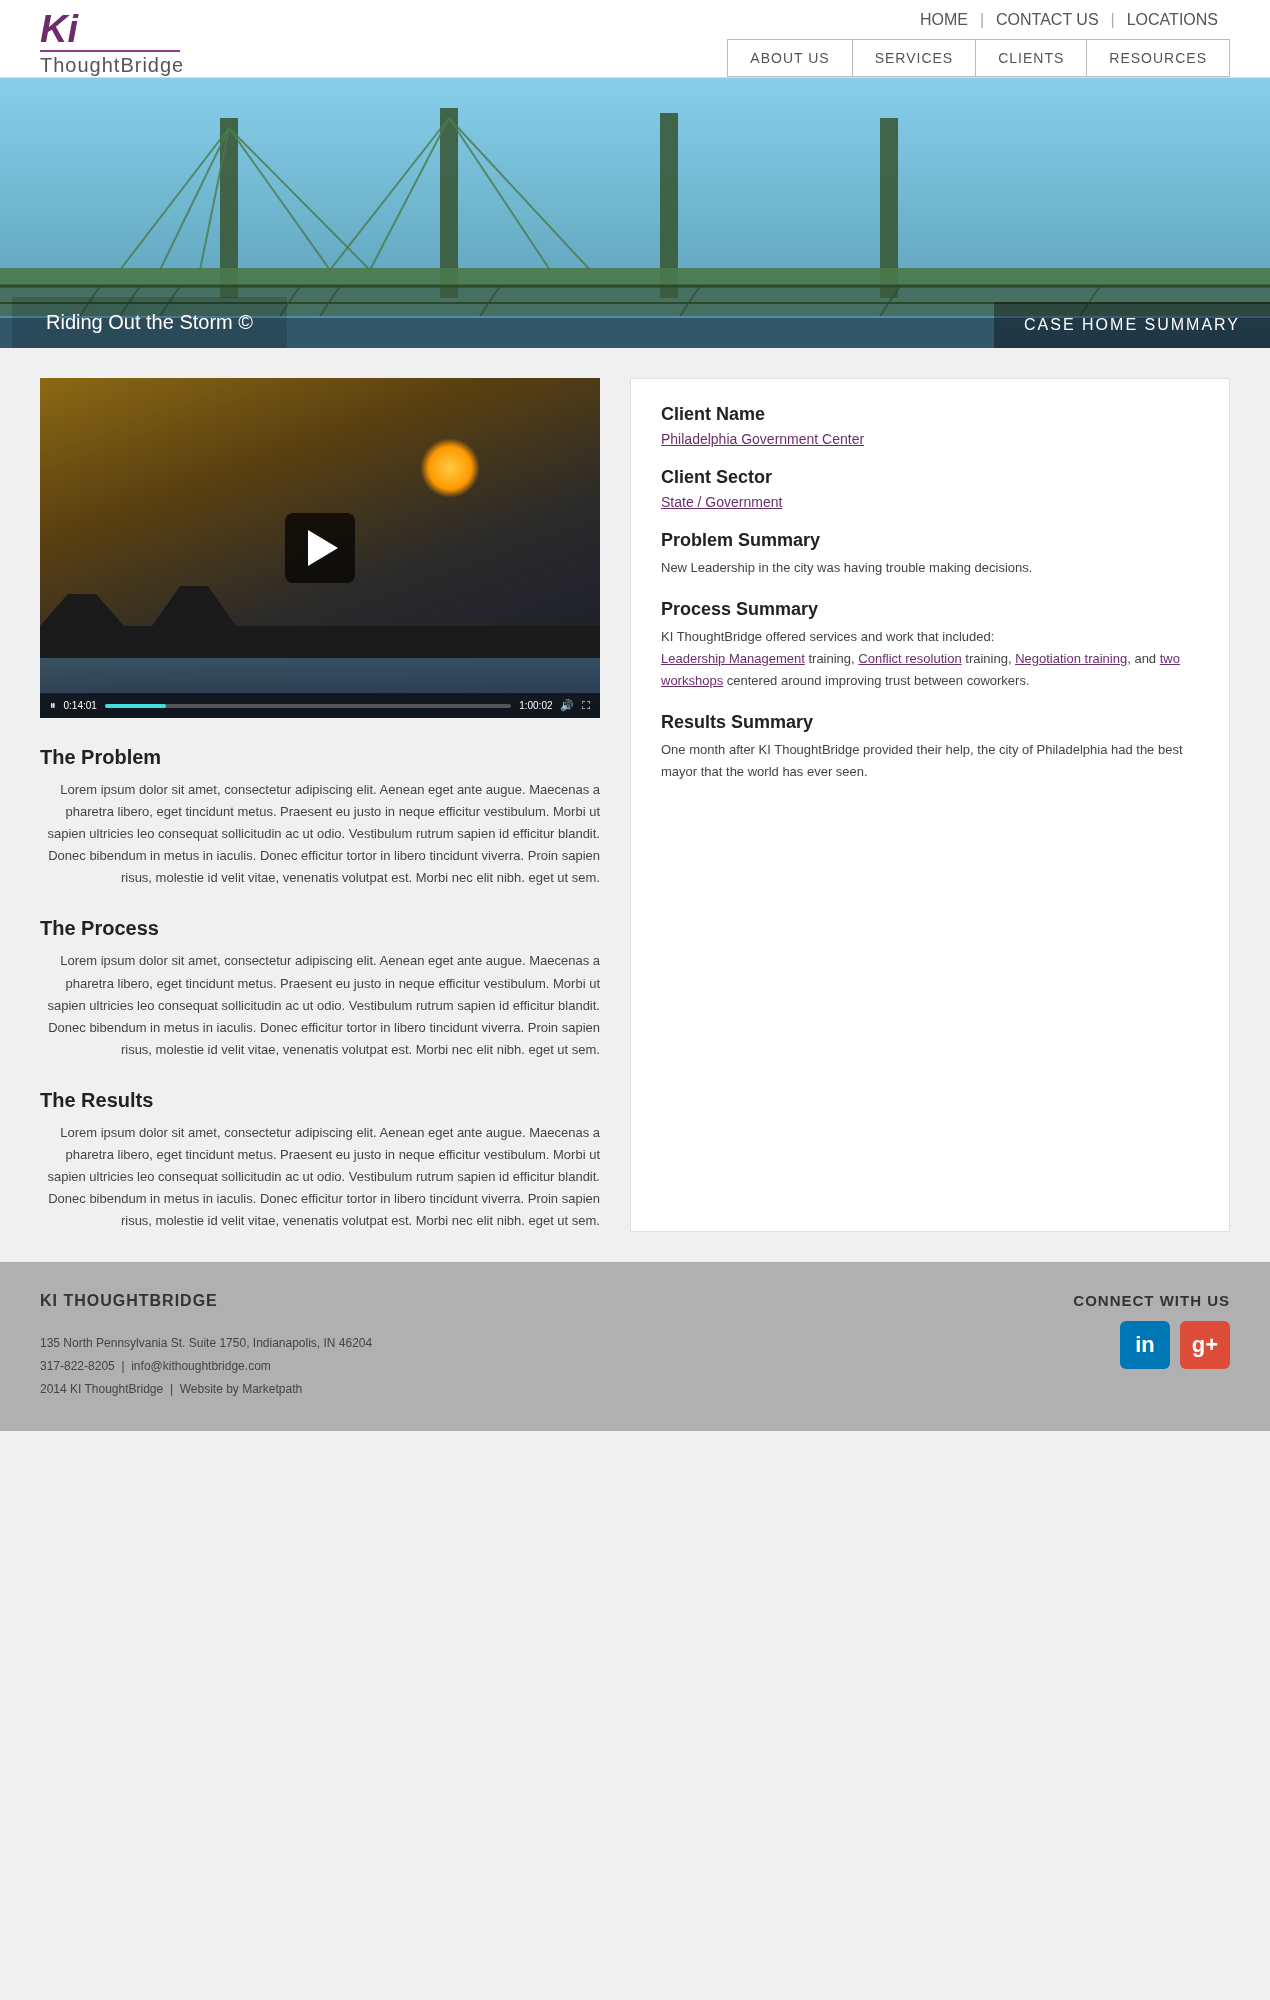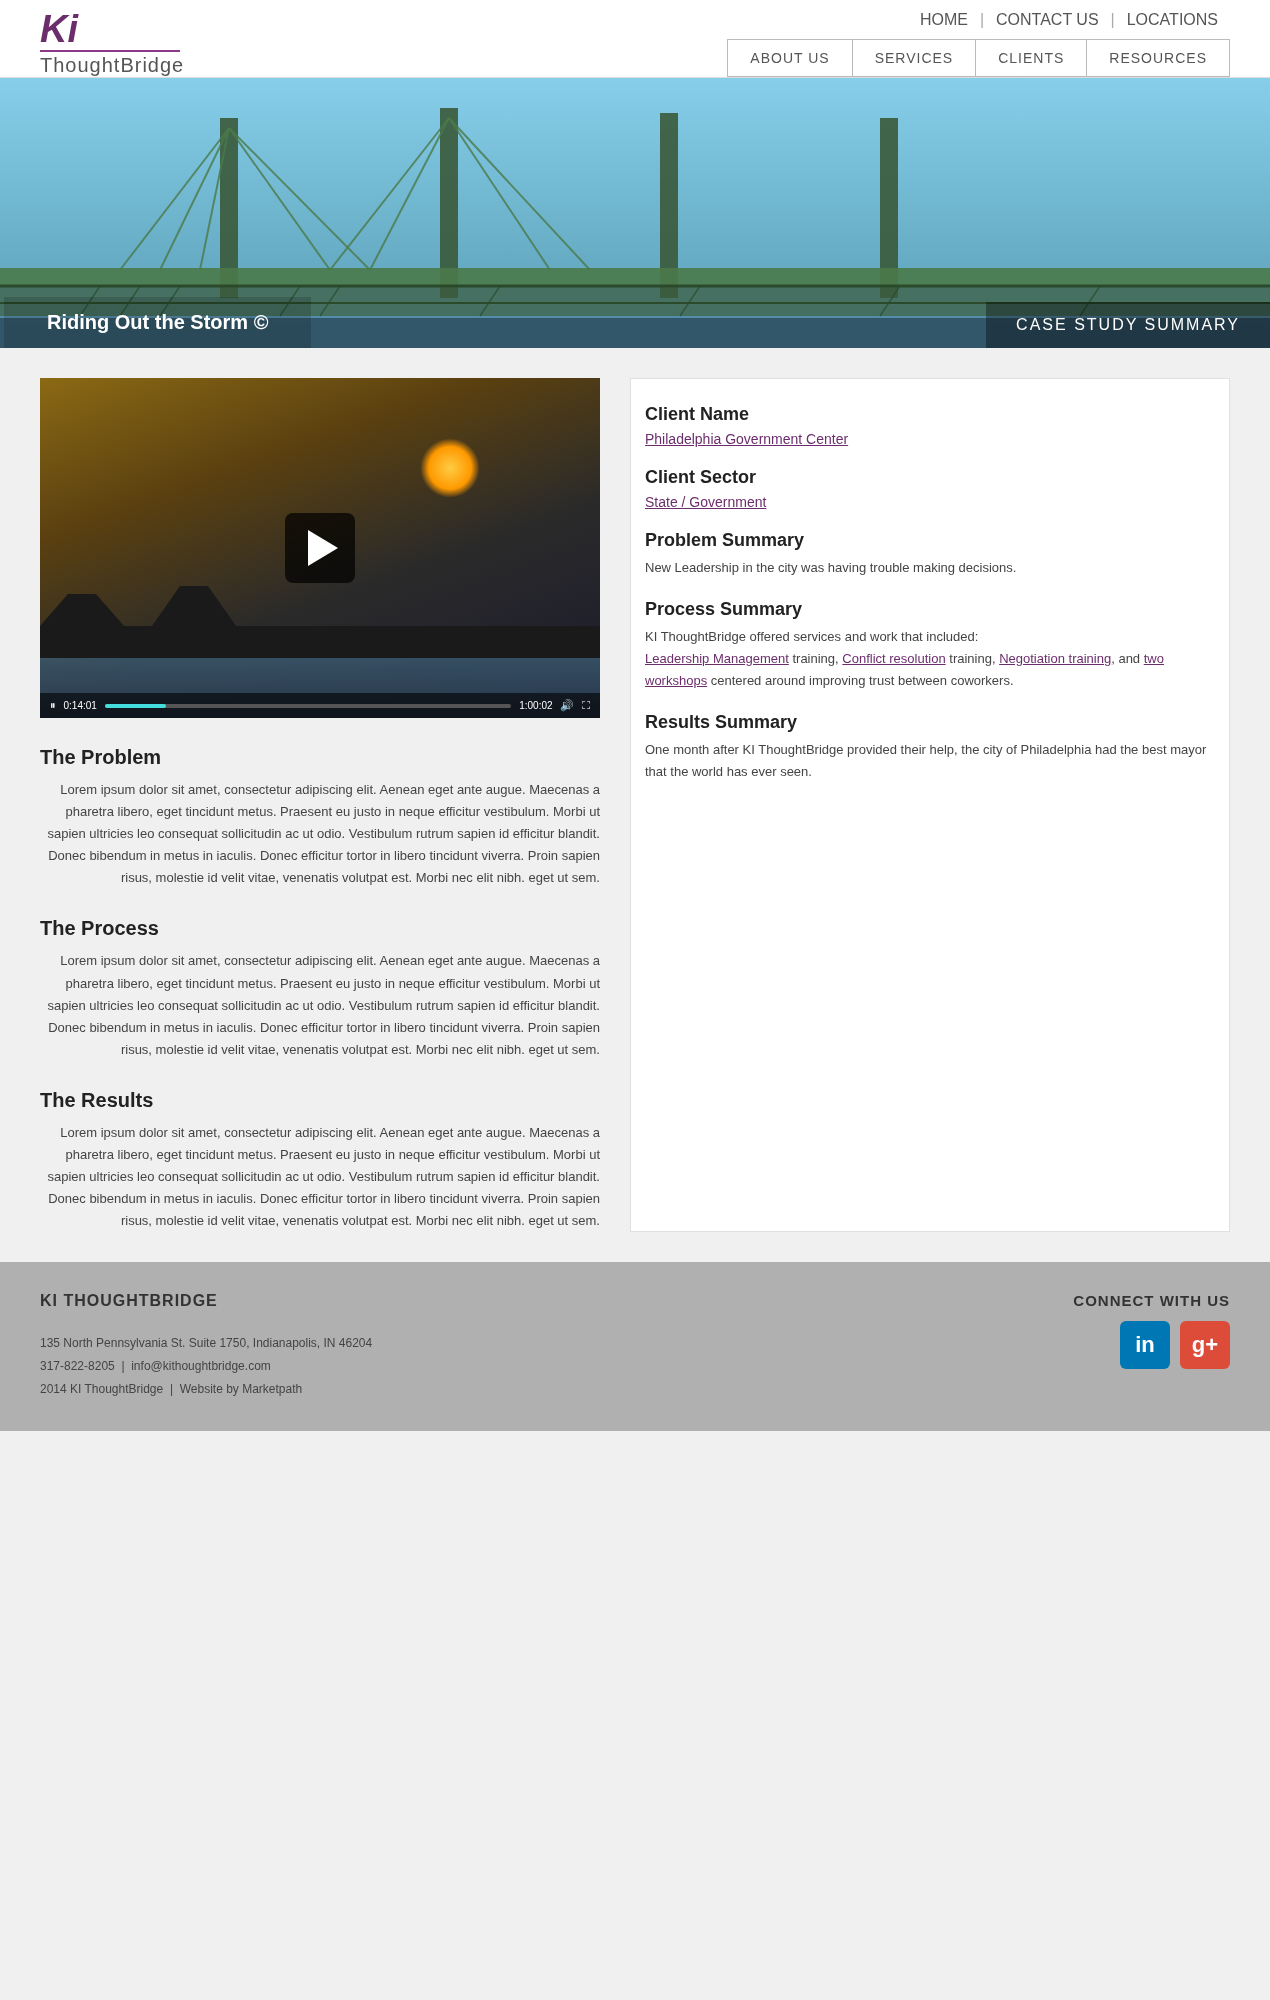--- a/index.html
+++ b/index.html
@@ -66,26 +66,26 @@
       position: relative;
       width: 100%;
       height: 270px;
       background: linear-gradient(to bottom, #87ceeb 0%, #6ab0d0 40%, #5a9ab5 100%);
       overflow: hidden;
     }
     
     .hero-overlay-left {
       position: absolute;
       bottom: 0;
-      left: 4px;
+      left: 12px;
       background: rgba(0,0,0,0.15);
-      padding: 14px 43px;
+      padding: 14px 34px;
       color: #fff;
       font-size: 20px;
-      font-weight: bold;
+      font-weight: normal;
     }
     .hero-overlay-right {
       position: absolute;
       bottom: 0;
       right: 0;
       background: rgba(0,0,0,0.35);
       padding: 14px 30px;
       color: #fff;
       font-size: 16px;
       letter-spacing: 2px;
@@ -95,21 +95,21 @@
     .main-content {
       background: #f0f0f0;
       padding: 30px 40px;
       display: flex;
       gap: 30px;
     }
     .left-col { flex: 0 0 560px; }
     .right-col {
       flex: 1;
       background: #fff;
-      padding: 25px 14px;
+      padding: 25px 30px;
       border: 1px solid #e0e0e0;
     }
 
     
     .video-player {
       width: 100%;
       height: 340px;
       background: #2a2a2a;
       position: relative;
       overflow: hidden;
@@ -366,21 +366,21 @@
     <line x1="340" y1="208" x2="320" y2="238" stroke="#2a4a2a" stroke-width="1.5" opacity="0.7"></line>
     <line x1="500" y1="208" x2="480" y2="238" stroke="#2a4a2a" stroke-width="1.5" opacity="0.7"></line>
     <line x1="700" y1="208" x2="680" y2="238" stroke="#2a4a2a" stroke-width="1.5" opacity="0.7"></line>
     <line x1="900" y1="208" x2="880" y2="238" stroke="#2a4a2a" stroke-width="1.5" opacity="0.7"></line>
     <line x1="1100" y1="208" x2="1080" y2="238" stroke="#2a4a2a" stroke-width="1.5" opacity="0.7"></line>
   </svg>
   <div class="hero-overlay-left">
     <span>Riding Out the Storm ©</span>
   </div>
   <div class="hero-overlay-right">
-    <span>CASE STUDY SUMMARY</span>
+    <span>CASE HOME SUMMARY</span>
   </div>
 </div>
 
 <div class="main-content">
 
   <div class="left-col">
 
     <div class="video-player">
       <div class="video-bg">
         <div class="video-sunset"></div>

